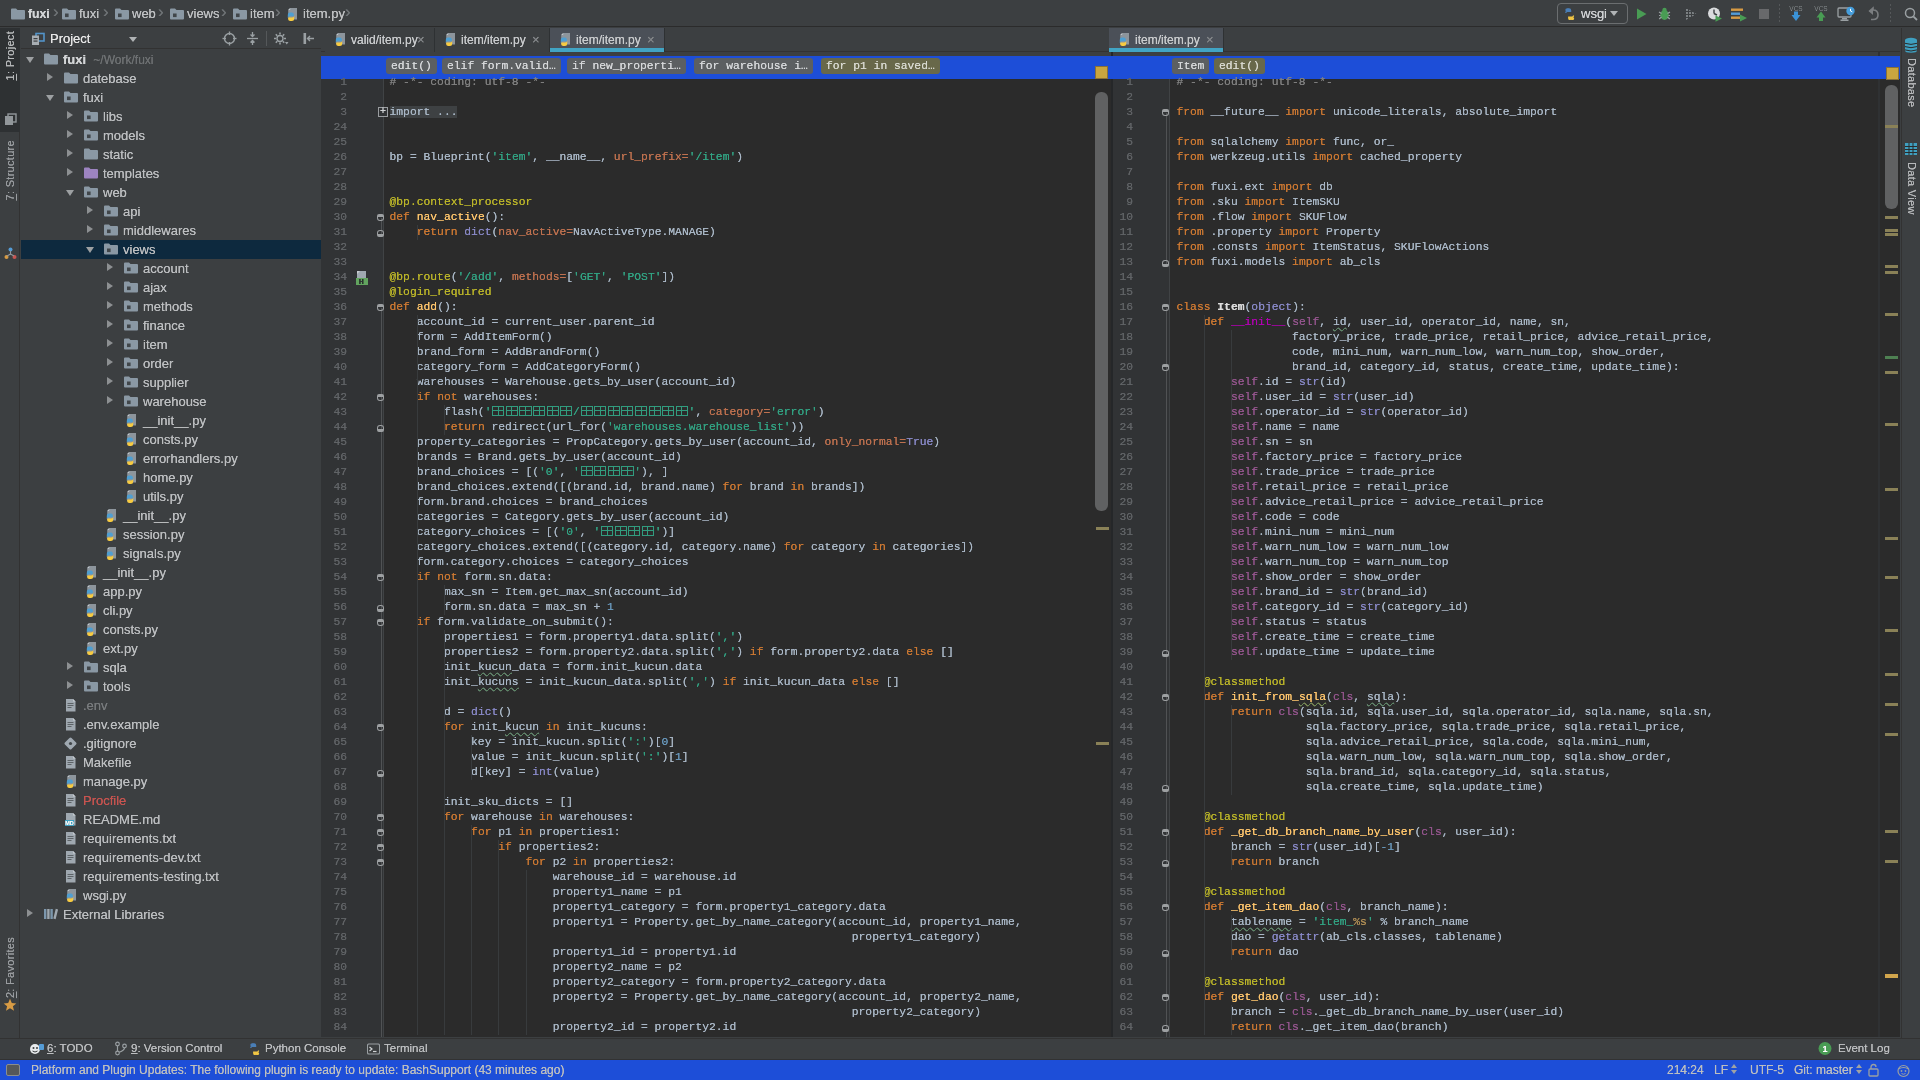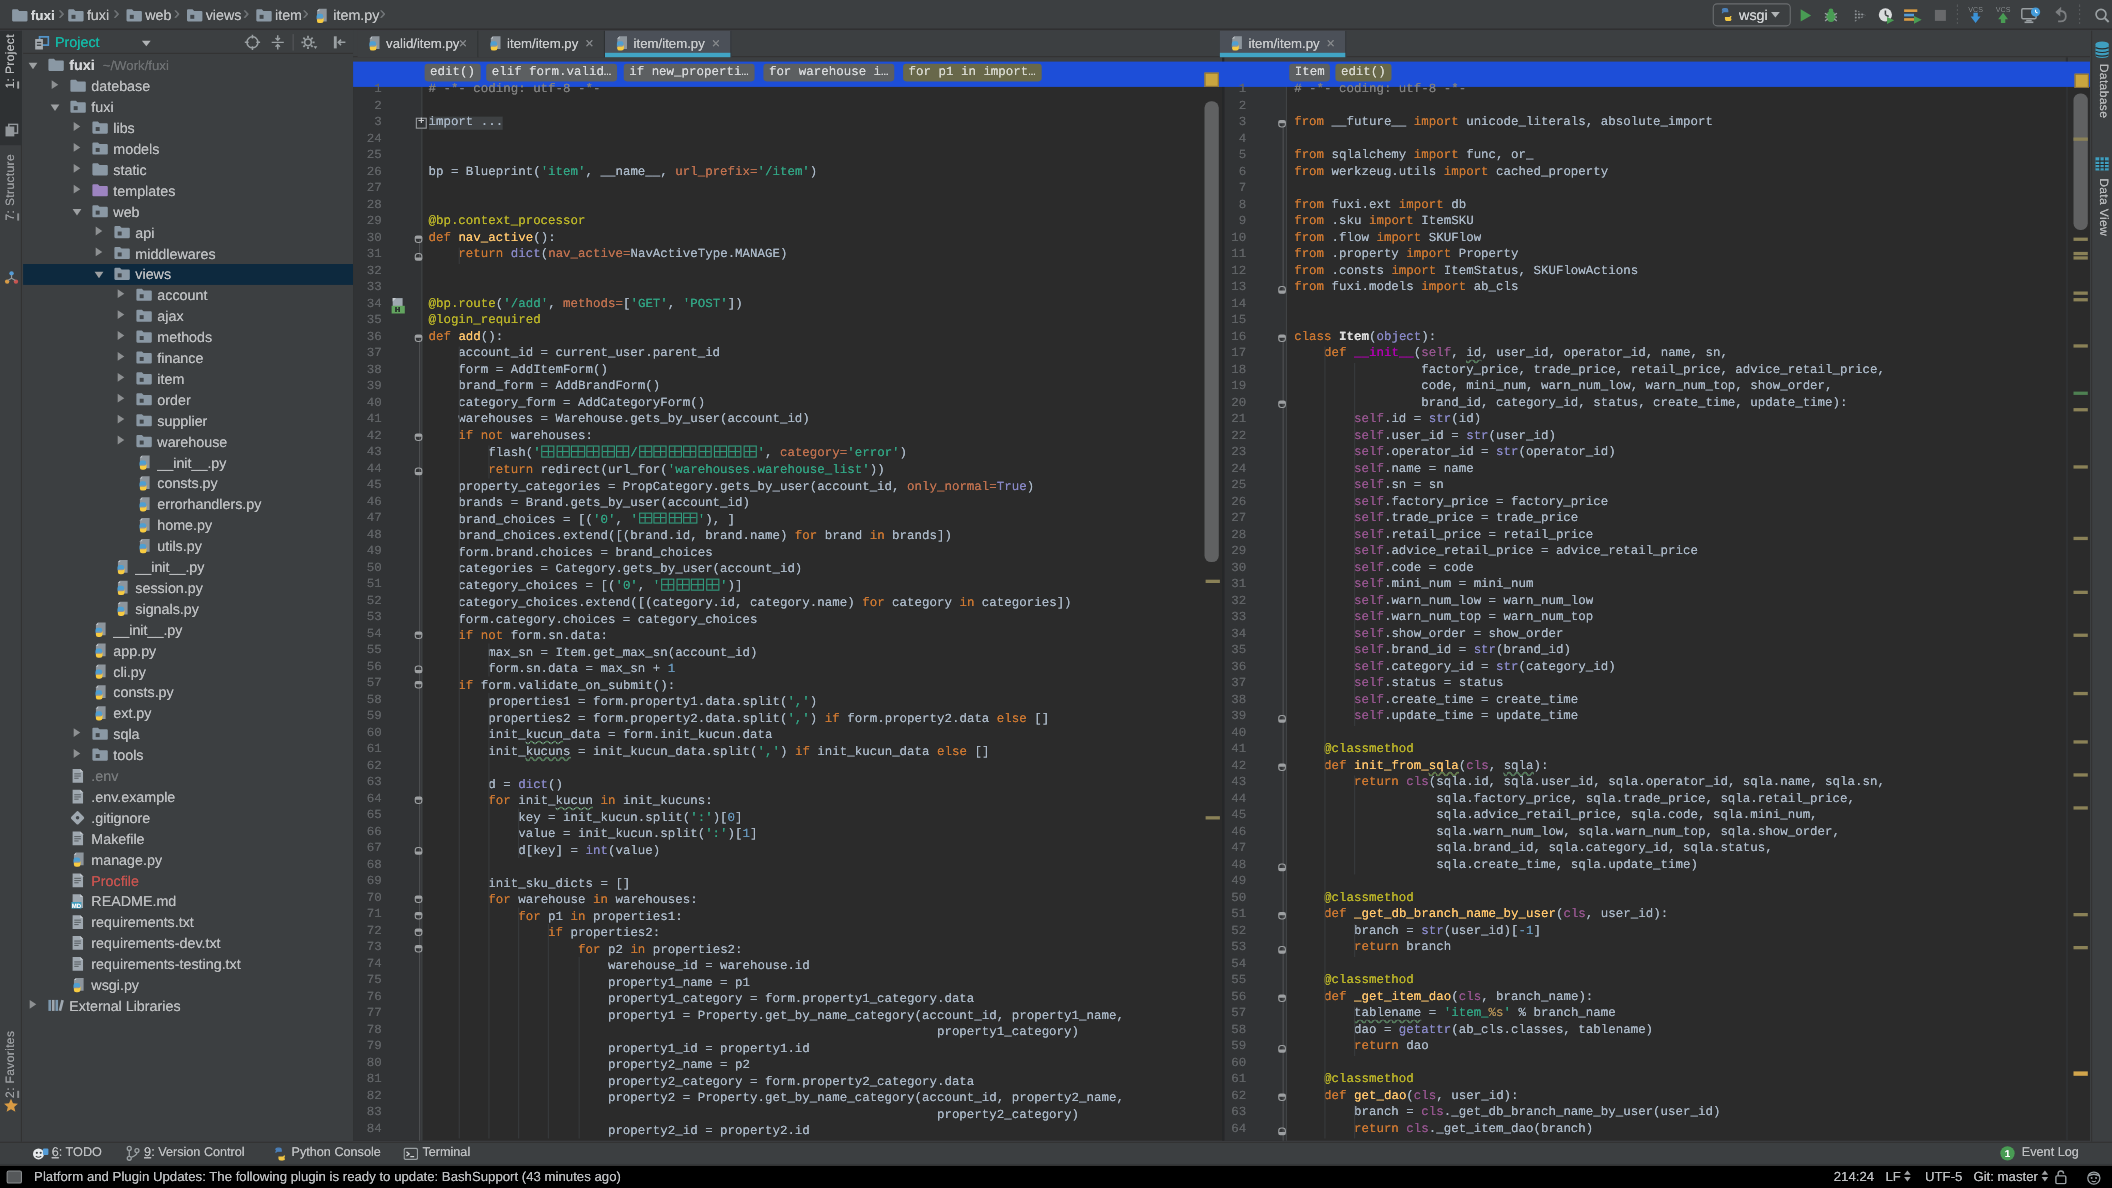--- a/index.html
+++ b/index.html
@@ -63,21 +63,21 @@
 .fm{position:absolute;width:7px;height:7px}
 .fms{border:1px solid #9da0a2;border-radius:2px 2px 3px 3px;border-top-width:3px}
 .fme{border:1px solid #9da0a2;border-radius:3px 3px 2px 2px;border-bottom-width:3px}
 .fplus{position:absolute;width:10px;height:10px;border:1px solid #9a9da0;background:#313335;color:#d0d2d4;font-size:10px;line-height:8px;text-align:center;font-family:"Liberation Mono",monospace}
 .sbthumb{position:absolute;width:13px;border-radius:6px;background:rgba(169,172,174,.42)}
 .sbsq{position:absolute;width:13px;height:13px;background:#c9a53f;border:1px solid #8a7137}
 .tick{position:absolute;width:13px;height:3px;background:#8a8157}
 
 #btool{position:absolute;left:0;top:1038px;width:1920px;height:20px;background:#3c3f41;border-top:1px solid #323232;font-size:11.5px;color:#bcbec0}
 #btool span.lbl{position:absolute;top:3px}
-#status{position:absolute;left:0;top:1059px;width:1920px;height:21px;background:#000000;border-top:1px solid #323232;font-size:12px;color:#bcbec0}
+#status{position:absolute;left:0;top:1059px;width:1920px;height:21px;background:#1d4ed8;border-top:1px solid #323232;font-size:12px;color:#bcbec0}
 #status .it{position:absolute;top:3px;white-space:nowrap}
 .icx{position:absolute}
 .u{text-decoration:underline}
 .updn{display:inline-block;position:relative;width:8px;height:10px;margin-left:2px}
 .updn:before{content:"";position:absolute;left:1px;top:0;border-left:3.5px solid transparent;border-right:3.5px solid transparent;border-bottom:4px solid #9fa2a4}
 .updn:after{content:"";position:absolute;left:1px;bottom:0;border-left:3.5px solid transparent;border-right:3.5px solid transparent;border-top:4px solid #9fa2a4}
 </style></head>
 <body>
 <div id="app">
 <div id="topbar">
@@ -229,21 +229,21 @@
   <span class="vtxtr" style="left:4px;top:134px">Data View</span>
 </div>
 <div id="proj">
   <div id="phead">
     <span class="icx" style="left:10px;top:4px"><svg width="14" height="14">
             <rect x="5" y="1.5" width="8" height="7.5" fill="none" stroke="#5394c9" stroke-width="1.6"></rect>
             <rect x="1" y="3.5" width="7" height="9.5" fill="#a7adb2"></rect>
             <rect x="2.5" y="6" width="4" height="1.2" fill="#3c3f41"></rect>
             <rect x="2.5" y="8.5" width="4" height="1.2" fill="#3c3f41"></rect>
           </svg></span>
-    <span style="position:absolute;left:29px;top:3px;font-size:13px;color:#14b8a6">Project</span>
+    <span style="position:absolute;left:29px;top:3px;font-size:13px;color:#e5e5e5">Project</span>
     <span class="abs" style="left:108px;top:9px;width:0;height:0;border-left:4.5px solid transparent;border-right:4.5px solid transparent;border-top:5.5px solid #b0b3b5"></span>
     <span class="icx" style="left:201px;top:3px"><svg width="15" height="15">
             <circle cx="7.5" cy="7.5" r="5" fill="none" stroke="#9aa0a3" stroke-width="1.4"></circle>
             <line x1="7.5" y1="0.5" x2="7.5" y2="4" stroke="#9aa0a3" stroke-width="1.4"></line>
             <line x1="7.5" y1="11" x2="7.5" y2="14.5" stroke="#9aa0a3" stroke-width="1.4"></line>
             <line x1="0.5" y1="7.5" x2="4" y2="7.5" stroke="#9aa0a3" stroke-width="1.4"></line>
             <line x1="11" y1="7.5" x2="14.5" y2="7.5" stroke="#9aa0a3" stroke-width="1.4"></line>
           </svg></span>
     <span class="icx" style="left:224px;top:3px"><svg width="15" height="15">
             <line x1="2" y1="7.5" x2="13" y2="7.5" stroke="#9aa0a3" stroke-width="1.3"></line>
@@ -715,21 +715,21 @@
           </svg></span>
         <span class="tt">item/item.py</span>
         <span class="x" style="left:97px">×</span>
       </div>
     </div>
 <div id="chips">
       <span class="chip" style="left:65px">edit()</span>
 <span class="chip" style="left:121px">elif form.valid…</span>
 <span class="chip" style="left:246px">if new_properti…</span>
 <span class="chip" style="left:373px">for warehouse i…</span>
-<span class="chip cur" style="left:500px">for p1 in import…</span>
+<span class="chip cur" style="left:500px">for p1 in saved…</span>
 <span class="chip" style="left:851px">Item</span>
 <span class="chip cur" style="left:893px">edit()</span>
     </div>
 <pre class="nums" style="left:322px;top:75px;width:25px">1<br>2<br>3<br>24<br>25<br>26<br>27<br>28<br>29<br>30<br>31<br>32<br>33<br>34<br>35<br>36<br>37<br>38<br>39<br>40<br>41<br>42<br>43<br>44<br>45<br>46<br>47<br>48<br>49<br>50<br>51<br>52<br>53<br>54<br>55<br>56<br>57<br>58<br>59<br>60<br>61<br>62<br>63<br>64<br>65<br>66<br>67<br>68<br>69<br>70<br>71<br>72<br>73<br>74<br>75<br>76<br>77<br>78<br>79<br>80<br>81<br>82<br>83<br>84</pre>
 <pre class="nums" style="left:1108px;top:75px;width:25px">1<br>2<br>3<br>4<br>5<br>6<br>7<br>8<br>9<br>10<br>11<br>12<br>13<br>14<br>15<br>16<br>17<br>18<br>19<br>20<br>21<br>22<br>23<br>24<br>25<br>26<br>27<br>28<br>29<br>30<br>31<br>32<br>33<br>34<br>35<br>36<br>37<br>38<br>39<br>40<br>41<br>42<br>43<br>44<br>45<br>46<br>47<br>48<br>49<br>50<br>51<br>52<br>53<br>54<br>55<br>56<br>57<br>58<br>59<br>60<br>61<br>62<br>63<br>64</pre>
 <pre class="code" style="left:389.5px;top:75px"><i class="c"># -*- coding: utf-8 -*-</i><br>&nbsp;<br><i class="foldbg">import ...</i><br>&nbsp;<br>&nbsp;<br>bp = Blueprint(<i class="s">'item'</i>, __name__, <i class="kw">url_prefix=</i><i class="s">'/item'</i>)<br>&nbsp;<br>&nbsp;<br><i class="d">@bp.context_processor</i><br><i class="k">def</i> <i class="f">nav_active</i>():<br>    <i class="k">return</i> <i class="b">dict</i>(<i class="kw">nav_active=</i>NavActiveType.MANAGE)<br>&nbsp;<br>&nbsp;<br><i class="d">@bp.route</i>(<i class="s">'/add'</i>, <i class="kw">methods=</i>[<i class="s">'GET'</i>, <i class="s">'POST'</i>])<br><i class="d">@login_required</i><br><i class="k">def</i> <i class="f">add</i>():<br>    account_id = current_user.parent_id<br>    form = AddItemForm()<br>    brand_form = AddBrandForm()<br>    category_form = AddCategoryForm()<br>    warehouses = Warehouse.gets_by_user(account_id)<br>    <i class="k">if</i> <i class="k">not</i> warehouses:<br>        flash(<i class="s">'</i><i class="cj"></i><i class="cj"></i><i class="cj"></i><i class="cj"></i><i class="cj"></i><i class="cj"></i><i class="s">/</i><i class="cj"></i><i class="cj"></i><i class="cj"></i><i class="cj"></i><i class="cj"></i><i class="cj"></i><i class="cj"></i><i class="cj"></i><i class="s">'</i>, <i class="kw">category=</i><i class="s">'error'</i>)<br>        <i class="k">return</i> redirect(url_for(<i class="s">'warehouses.warehouse_list'</i>))<br>    property_categories = PropCategory.gets_by_user(account_id, <i class="kw">only_normal=</i><i class="t">True</i>)<br>    brands = Brand.gets_by_user(account_id)<br>    brand_choices = [(<i class="s">'0'</i>, <i class="s">'</i><i class="cj"></i><i class="cj"></i><i class="cj"></i><i class="cj"></i><i class="s">'</i>), ]<br>    brand_choices.extend([(brand.id, brand.name) <i class="k">for</i> brand <i class="k">in</i> brands])<br>    form.brand.choices = brand_choices<br>    categories = Category.gets_by_user(account_id)<br>    category_choices = [(<i class="s">'0'</i>, <i class="s">'</i><i class="cj"></i><i class="cj"></i><i class="cj"></i><i class="cj"></i><i class="s">'</i>)]<br>    category_choices.extend([(category.id, category.name) <i class="k">for</i> category <i class="k">in</i> categories])<br>    form.category.choices = category_choices<br>    <i class="k">if</i> <i class="k">not</i> form.sn.data:<br>        max_sn = Item.get_max_sn(account_id)<br>        form.sn.data = max_sn + <i class="n">1</i><br>    <i class="k">if</i> form.validate_on_submit():<br>        properties1 = form.property1.data.split(<i class="s">','</i>)<br>        properties2 = form.property2.data.split(<i class="s">','</i>) <i class="k">if</i> form.property2.data <i class="k">else</i> []<br>        init_<i class="sq">kucun</i>_data = form.init_kucun.data<br>        init_<i class="sq">kucuns</i> = init_kucun_data.split(<i class="s">','</i>) <i class="k">if</i> init_kucun_data <i class="k">else</i> []<br>&nbsp;<br>        d = <i class="b">dict</i>()<br>        <i class="k">for</i> init_<i class="sq">kucun</i> <i class="k">in</i> init_kucuns:<br>            key = init_kucun.split(<i class="s">':'</i>)[<i class="n">0</i>]<br>            value = init_kucun.split(<i class="s">':'</i>)[<i class="n">1</i>]<br>            d[key] = <i class="b">int</i>(value)<br>&nbsp;<br>        init_sku_dicts = []<br>        <i class="k">for</i> warehouse <i class="k">in</i> warehouses:<br>            <i class="k">for</i> p1 <i class="k">in</i> properties1:<br>                <i class="k">if</i> properties2:<br>                    <i class="k">for</i> p2 <i class="k">in</i> properties2:<br>                        warehouse_id = warehouse.id<br>                        property1_name = p1<br>                        property1_category = form.property1_category.data<br>                        property1 = Property.get_by_name_category(account_id, property1_name,<br>                                                                    property1_category)<br>                        property1_id = property1.id<br>                        property2_name = p2<br>                        property2_category = form.property2_category.data<br>                        property2 = Property.get_by_name_category(account_id, property2_name,<br>                                                                    property2_category)<br>                        property2_id = property2.id</pre>
 <pre class="code" style="left:1176.5px;top:75px"><i class="c"># -*- coding: utf-8 -*-</i><br>&nbsp;<br><i class="k">from</i> __future__ <i class="k">import</i> unicode_literals, absolute_import<br>&nbsp;<br><i class="k">from</i> sqlalchemy <i class="k">import</i> func, or_<br><i class="k">from</i> werkzeug.utils <i class="k">import</i> cached_property<br>&nbsp;<br><i class="k">from</i> fuxi.ext <i class="k">import</i> db<br><i class="k">from</i> .sku <i class="k">import</i> ItemSKU<br><i class="k">from</i> .flow <i class="k">import</i> SKUFlow<br><i class="k">from</i> .property <i class="k">import</i> Property<br><i class="k">from</i> .consts <i class="k">import</i> ItemStatus, SKUFlowActions<br><i class="k">from</i> fuxi.models <i class="k">import</i> ab_cls<br>&nbsp;<br>&nbsp;<br><i class="k">class</i> <i class="wt">Item</i>(<i class="b">object</i>):<br>    <i class="k">def</i> <i class="m">__init__</i>(<i class="sf">self</i>, <i class="sq">id</i>, user_id, operator_id, name, sn,<br>                 factory_price, trade_price, retail_price, advice_retail_price,<br>                 code, mini_num, warn_num_low, warn_num_top, show_order,<br>                 brand_id, category_id, status, create_time, update_time):<br>        <i class="sf">self</i>.id = <i class="b">str</i>(id)<br>        <i class="sf">self</i>.user_id = <i class="b">str</i>(user_id)<br>        <i class="sf">self</i>.operator_id = <i class="b">str</i>(operator_id)<br>        <i class="sf">self</i>.name = name<br>        <i class="sf">self</i>.sn = sn<br>        <i class="sf">self</i>.factory_price = factory_price<br>        <i class="sf">self</i>.trade_price = trade_price<br>        <i class="sf">self</i>.retail_price = retail_price<br>        <i class="sf">self</i>.advice_retail_price = advice_retail_price<br>        <i class="sf">self</i>.code = code<br>        <i class="sf">self</i>.mini_num = mini_num<br>        <i class="sf">self</i>.warn_num_low = warn_num_low<br>        <i class="sf">self</i>.warn_num_top = warn_num_top<br>        <i class="sf">self</i>.show_order = show_order<br>        <i class="sf">self</i>.brand_id = <i class="b">str</i>(brand_id)<br>        <i class="sf">self</i>.category_id = <i class="b">str</i>(category_id)<br>        <i class="sf">self</i>.status = status<br>        <i class="sf">self</i>.create_time = create_time<br>        <i class="sf">self</i>.update_time = update_time<br>&nbsp;<br>    <i class="d">@classmethod</i><br>    <i class="k">def</i> <i class="f">init_from_</i><i class="f sq">sqla</i>(<i class="sf">cls</i>, <i class="sq">sqla</i>):<br>        <i class="k">return</i> <i class="sf">cls</i>(sqla.id, sqla.user_id, sqla.operator_id, sqla.name, sqla.sn,<br>                   sqla.factory_price, sqla.trade_price, sqla.retail_price,<br>                   sqla.advice_retail_price, sqla.code, sqla.mini_num,<br>                   sqla.warn_num_low, sqla.warn_num_top, sqla.show_order,<br>                   sqla.brand_id, sqla.category_id, sqla.status,<br>                   sqla.create_time, sqla.update_time)<br>&nbsp;<br>    <i class="d">@classmethod</i><br>    <i class="k">def</i> <i class="f">_get_db_branch_name_by_user</i>(<i class="sf">cls</i>, user_id):<br>        branch = <i class="b">str</i>(user_id)[<i class="n">-1</i>]<br>        <i class="k">return</i> branch<br>&nbsp;<br>    <i class="d">@classmethod</i><br>    <i class="k">def</i> <i class="f">_get_item_dao</i>(<i class="sf">cls</i>, branch_name):<br>        <i class="sq">tablename</i> = <i class="s">'item_</i><i class="fs">%s</i><i class="s">'</i> % branch_name<br>        dao = <i class="b">getattr</i>(ab_cls.classes, tablename)<br>        <i class="k">return</i> dao<br>&nbsp;<br>    <i class="d">@classmethod</i><br>    <i class="k">def</i> <i class="f">get_dao</i>(<i class="sf">cls</i>, user_id):<br>        branch = <i class="sf">cls</i>._get_db_branch_name_by_user(user_id)<br>        <i class="k">return</i> <i class="sf">cls</i>._get_item_dao(branch)</pre>
 <div class="ig" style="left:416.7px;top:225px;height:15px"></div>
 <div class="ig" style="left:416.7px;top:315px;height:720px"></div>
 <div class="ig" style="left:443.9px;top:405px;height:30px"></div>

